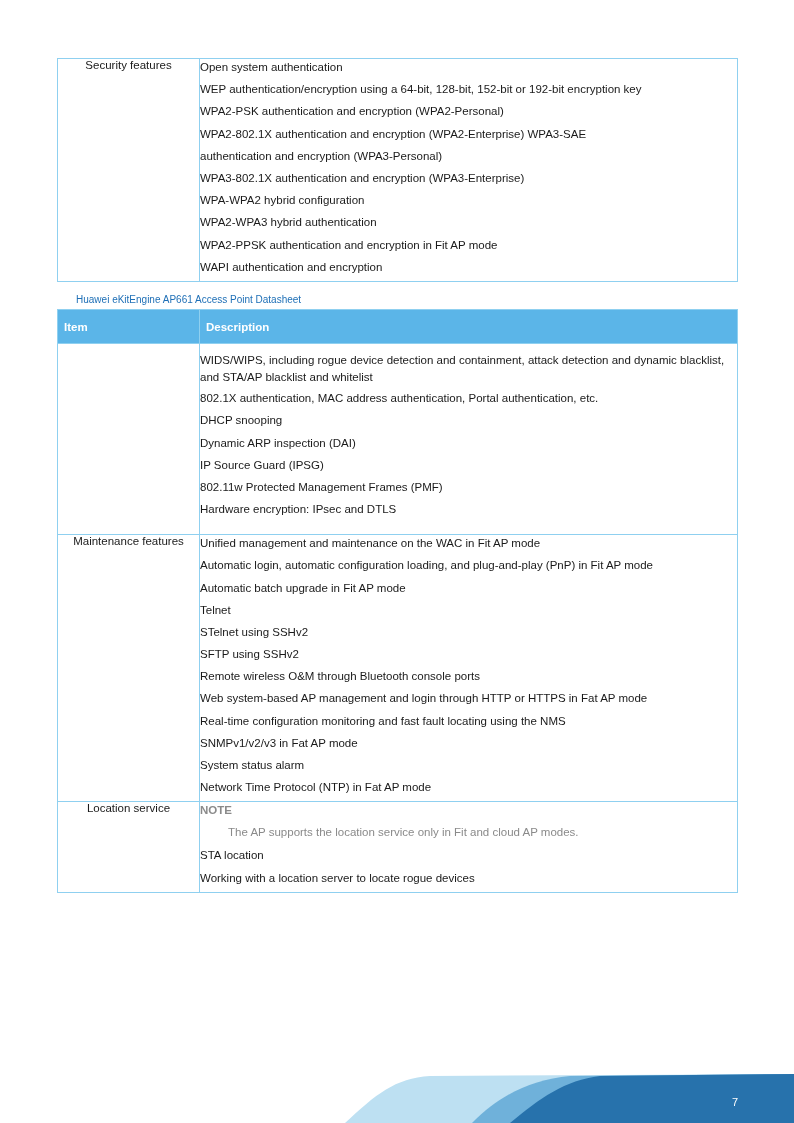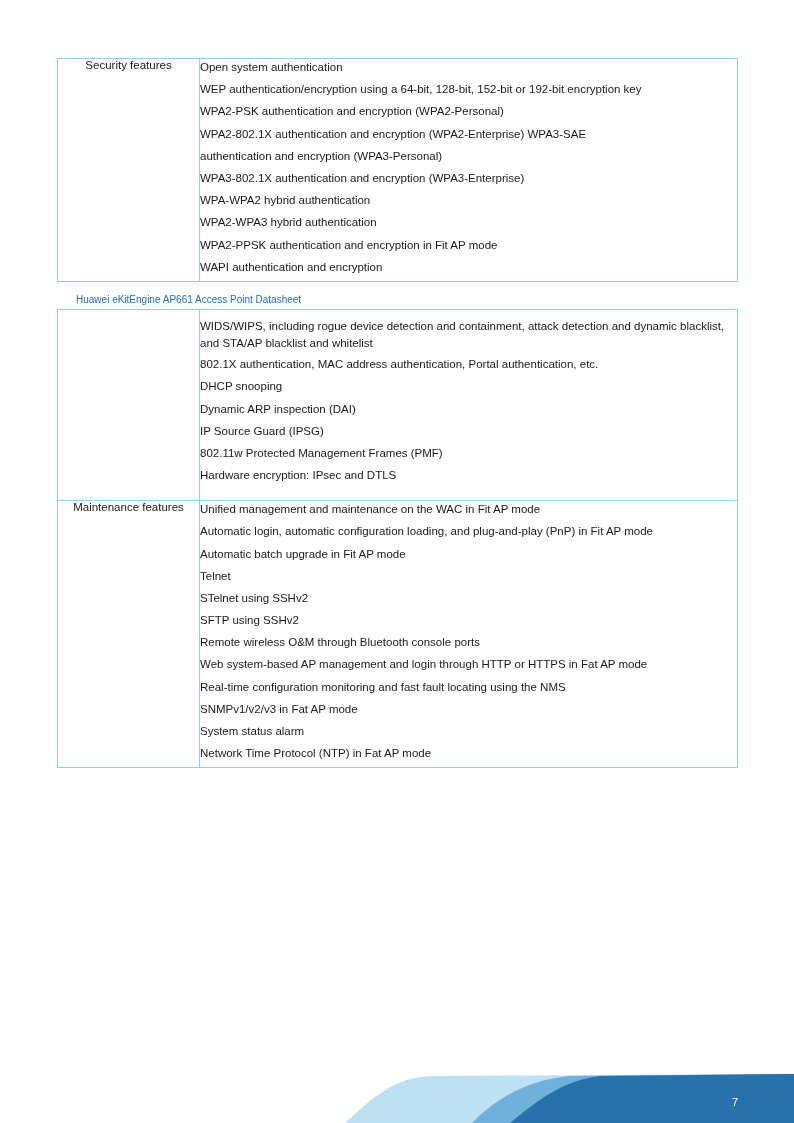--- a/index.html
+++ b/index.html
@@ -54,37 +54,41 @@
   <tbody>
       <tr>
     <td class="item-cell">Security features</td>
     <td class="desc-cell">
       <div class="line">Open system authentication</div>
       <div class="line">WEP authentication/encryption using a 64-bit, 128-bit, 152-bit or 192-bit encryption key</div>
       <div class="line">WPA2-PSK authentication and encryption (WPA2-Personal)</div>
       <div class="line">WPA2-802.1X authentication and encryption (WPA2-Enterprise) WPA3-SAE</div>
       <div class="line">authentication and encryption (WPA3-Personal)</div>
       <div class="line">WPA3-802.1X authentication and encryption (WPA3-Enterprise)</div>
-      <div class="line">WPA-WPA2 hybrid authentication</div>
+      <div class="line">WPA-WPA2 hybrid configuration</div>
       <div class="line">WPA2-WPA3 hybrid authentication</div>
       <div class="line">WPA2-PPSK authentication and encryption in Fit AP mode</div>
       <div class="line">WAPI authentication and encryption</div>
     </td>
   </tr>
 </tbody>
   </table>
 
 <div class="running-head">Huawei eKitEngine AP661 Access Point Datasheet</div>
 
 <table class="tbl" id="t2">
   <colgroup>
       <col class="c1">
       <col class="c2">
     </colgroup>
   <tbody>
+      <tr class="hdr">
+    <th>Item</th>
+    <th>Description</th>
+  </tr>
   <tr>
     <td class="item-cell"></td>
     <td class="desc-cell" style="padding-top:8px">
       <div class="line wrap">WIDS/WIPS, including rogue device detection and containment, attack detection and dynamic blacklist, and STA/AP blacklist and whitelist</div>
       <div class="line">802.1X authentication, MAC address authentication, Portal authentication, etc.</div>
       <div class="line">DHCP snooping</div>
       <div class="line">Dynamic ARP inspection (DAI)</div>
       <div class="line">IP Source Guard (IPSG)</div>
       <div class="line">802.11w Protected Management Frames (PMF)</div>
       <div class="line" style="margin-bottom:16px">Hardware encryption: IPsec and DTLS</div>
@@ -100,20 +104,29 @@
       <div class="line">STelnet using SSHv2</div>
       <div class="line">SFTP using SSHv2</div>
       <div class="line">Remote wireless O&amp;M through Bluetooth console ports</div>
       <div class="line">Web system-based AP management and login through HTTP or HTTPS in Fat AP mode</div>
       <div class="line">Real-time configuration monitoring and fast fault locating using the NMS</div>
       <div class="line">SNMPv1/v2/v3 in Fat AP mode</div>
       <div class="line">System status alarm</div>
       <div class="line">Network Time Protocol (NTP) in Fat AP mode</div>
     </td>
   </tr>
+  <tr>
+    <td class="item-cell">Location service</td>
+    <td class="desc-cell">
+      <div class="note-label">NOTE</div>
+      <div class="note-text">The AP supports the location service only in Fit and cloud AP modes.</div>
+      <div class="line">STA location</div>
+      <div class="line">Working with a location server to locate rogue devices</div>
+    </td>
+  </tr>
 </tbody>
   </table>
 
 <svg class="footer-wave" viewBox="0 0 794 53" preserveAspectRatio="none">
   <path d="M345,53 C375,25 395,8 430,6 L794,4 L794,53 Z" fill="#bde0f2"></path>
   <path d="M472,53 C500,25 530,10 570,6 L794,4 L794,53 Z" fill="#6fb1da"></path>
   <path d="M510,53 C540,28 565,10 600,6 L794,4 L794,53 Z" fill="#2772ac"></path>
 </svg>
 <div class="page-num">7</div>
 

